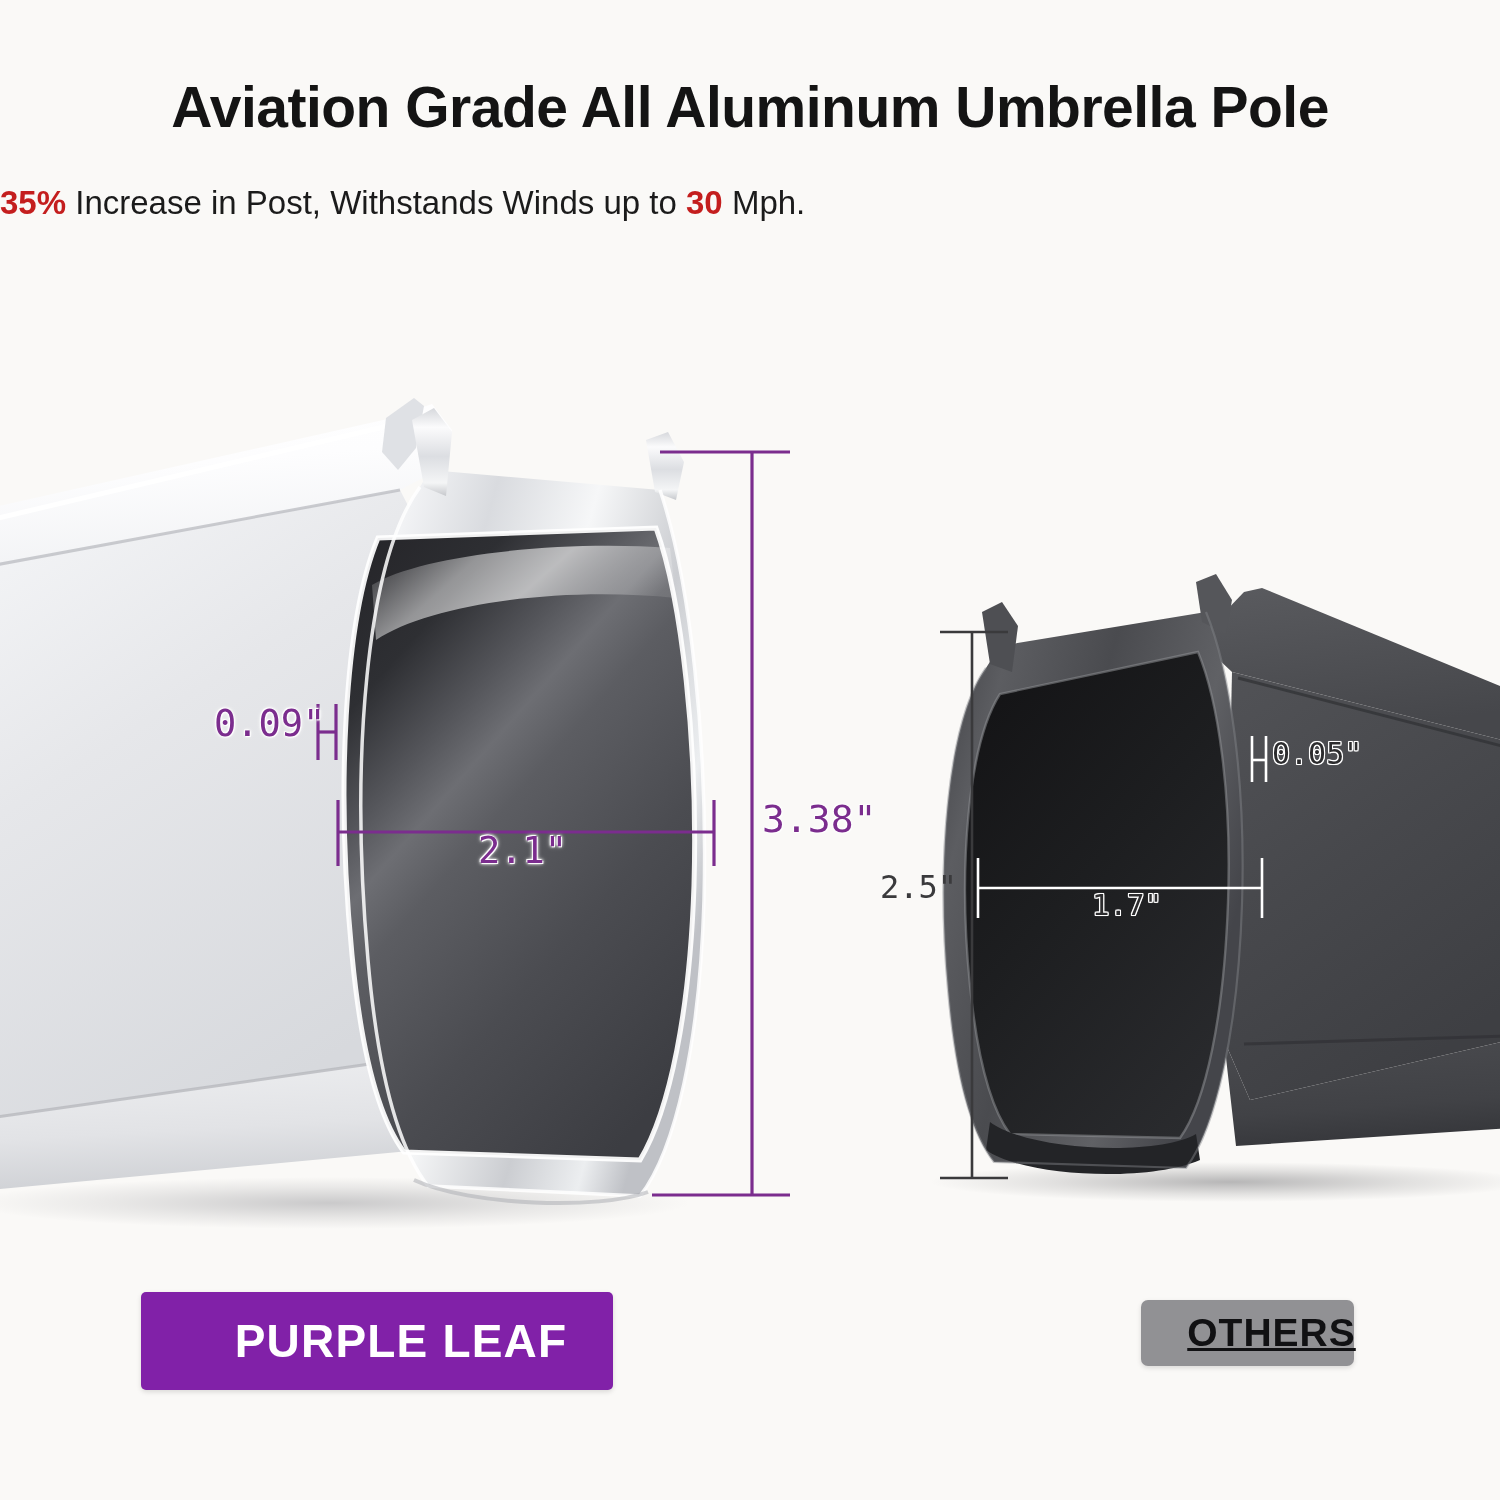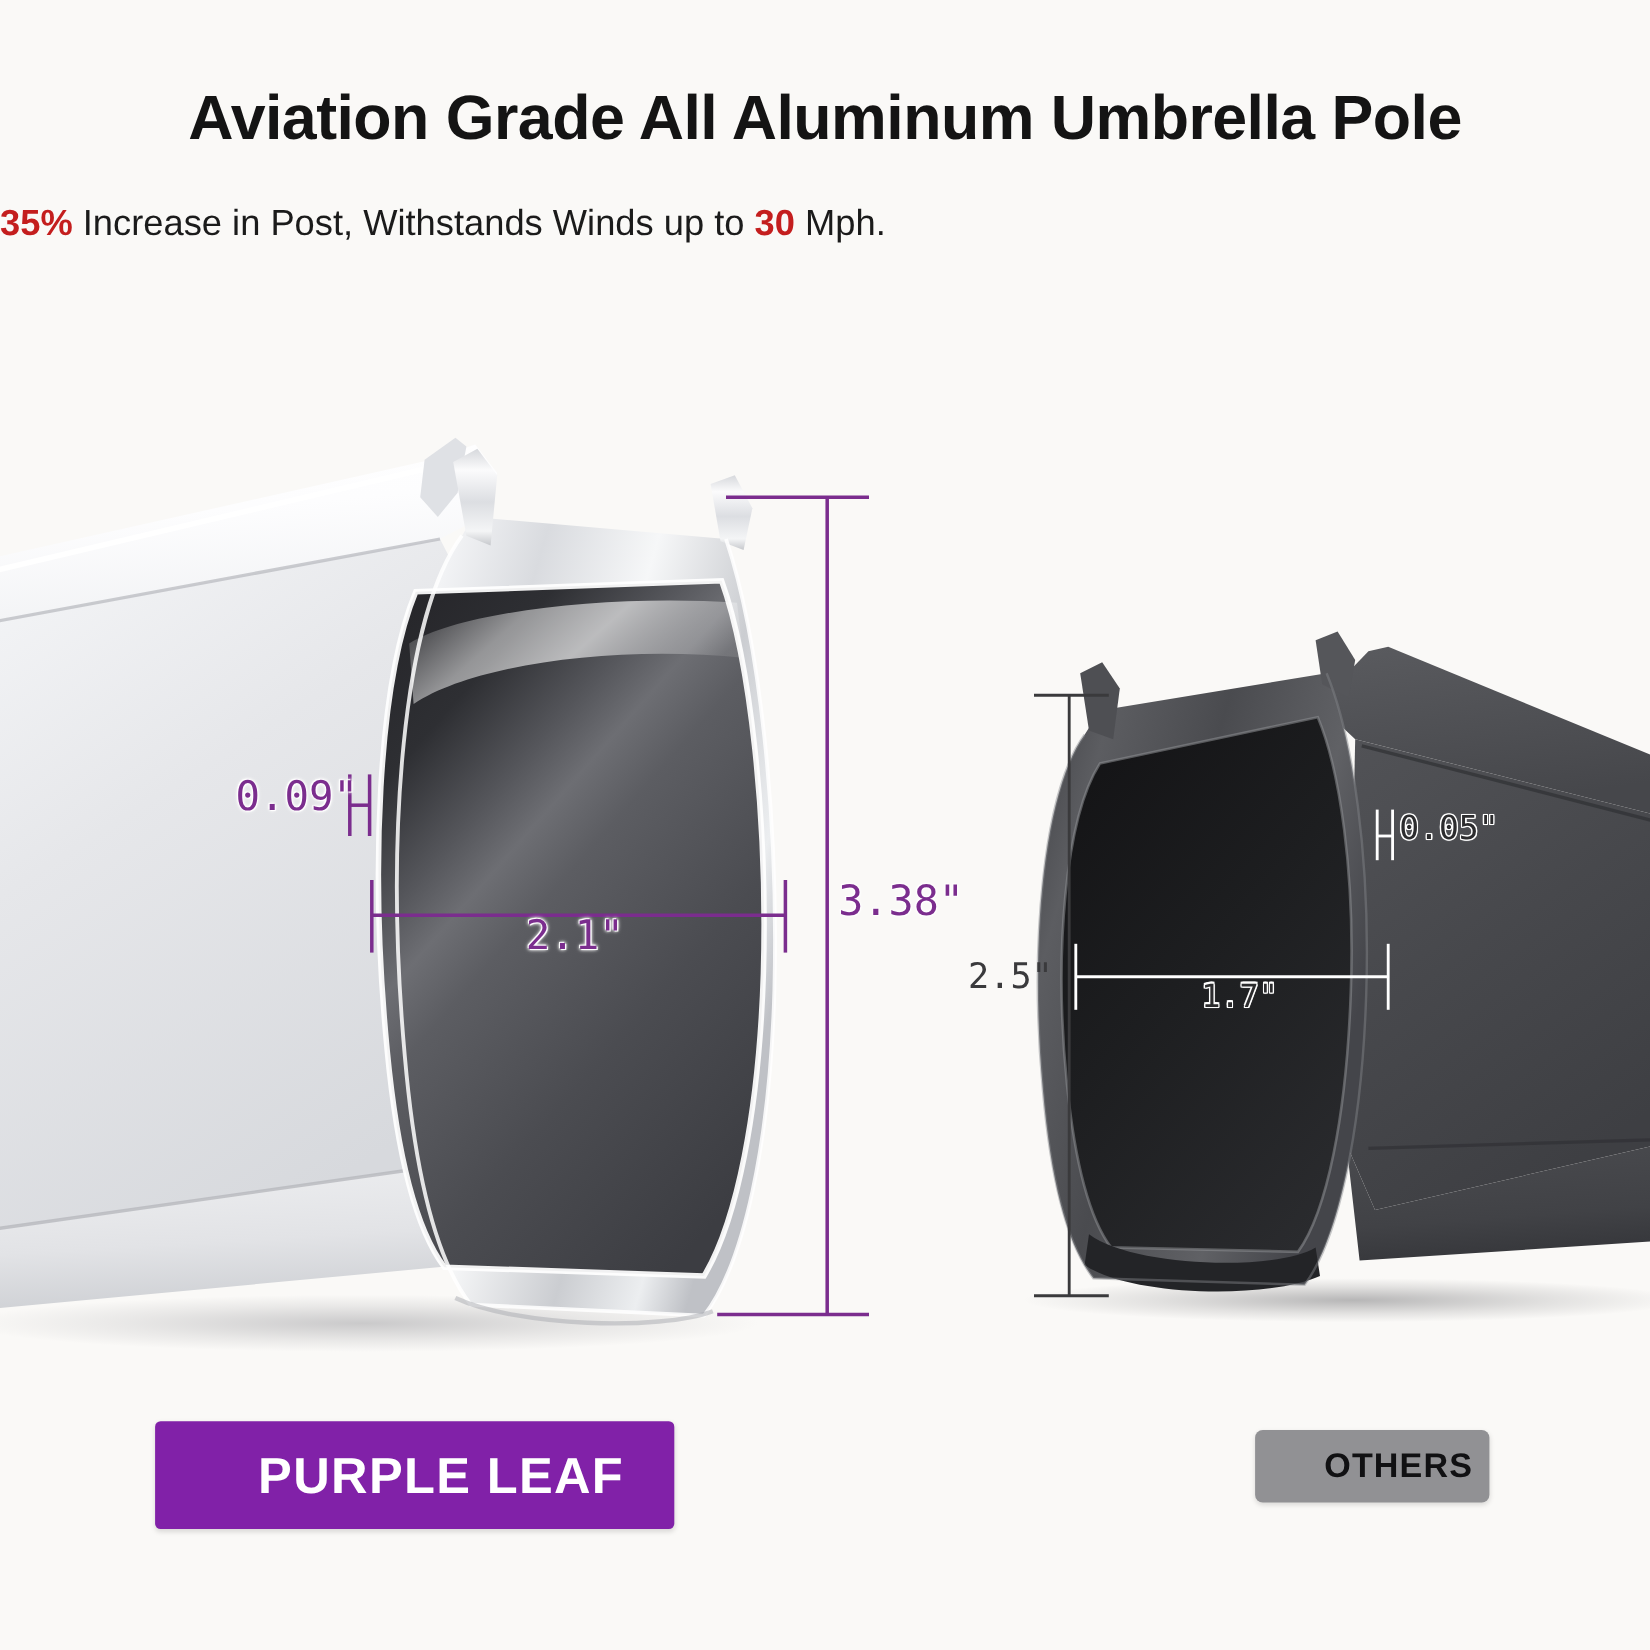--- a/index.html
+++ b/index.html
@@ -74,24 +74,25 @@
     color:#ffffff;
     font-size:46px;
     letter-spacing:1.2px;
     border-radius:5px;
     box-shadow:0 2px 5px rgba(0,0,0,.13);
   }
   #badge-others{
     left:1141px;top:1300px;width:213px;height:66px;
     background:#919194;
     color:#111113;
-    font-size:31px;
+    font-size:39px;
     letter-spacing:1px;
     border-radius:7px;
     box-shadow:0 2px 5px rgba(0,0,0,.13);
+    text-decoration:underline;
   }
 </style>
 </head>
 <body>
 
 <div id="stage">
 
   <div class="headline">Aviation Grade All Aluminum Umbrella Pole</div>
 
   <div class="subline">

